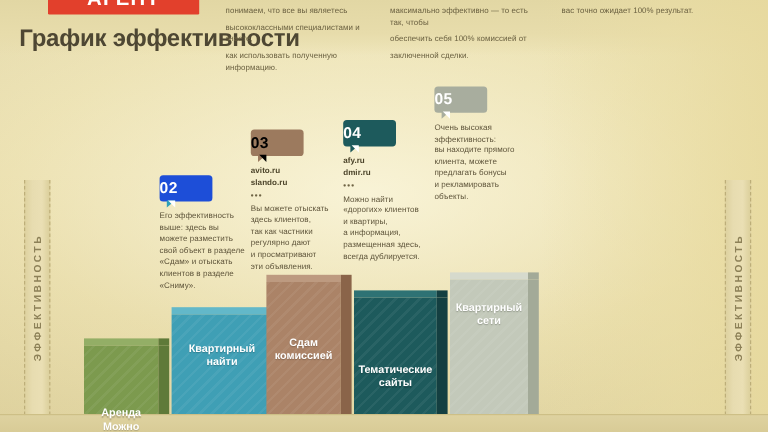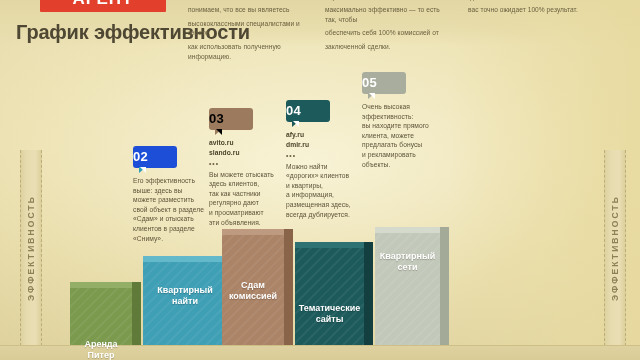--- a/index.html
+++ b/index.html
@@ -278,21 +278,21 @@
 
   <div class="bar" id="bar1" style="left:70px; top:288px; width:62px; height:57px;">
     <div class="top" style="background: rgb(147, 174, 102);"></div>
     <div class="top-side" style="background: rgb(95, 122, 57);"></div>
     <div class="face" style="background: rgb(124, 154, 78);">
         <div class="stripes"></div>
       </div>
     <div class="side" style="background: rgb(95, 122, 57);"></div>
     <div class="bar-label" style="top:14px;margin-top:37px;">
       <div>Аренда</div>
-      <div>Питер</div>
+      <div>Можно</div>
     </div>
   </div>
 
   <div class="bar" id="bar2" style="left:143px; top:262px; width:84px; height:83px;border-radius:22px;">
     <div class="top" style="background: rgb(99, 184, 201);"></div>
     <div class="top-side" style="background: rgb(44, 127, 147);"></div>
     <div class="face" style="background: rgb(63, 159, 181);">
         <div class="stripes"></div>
       </div>
     <div class="side" style="background: rgb(44, 127, 147);"></div>

